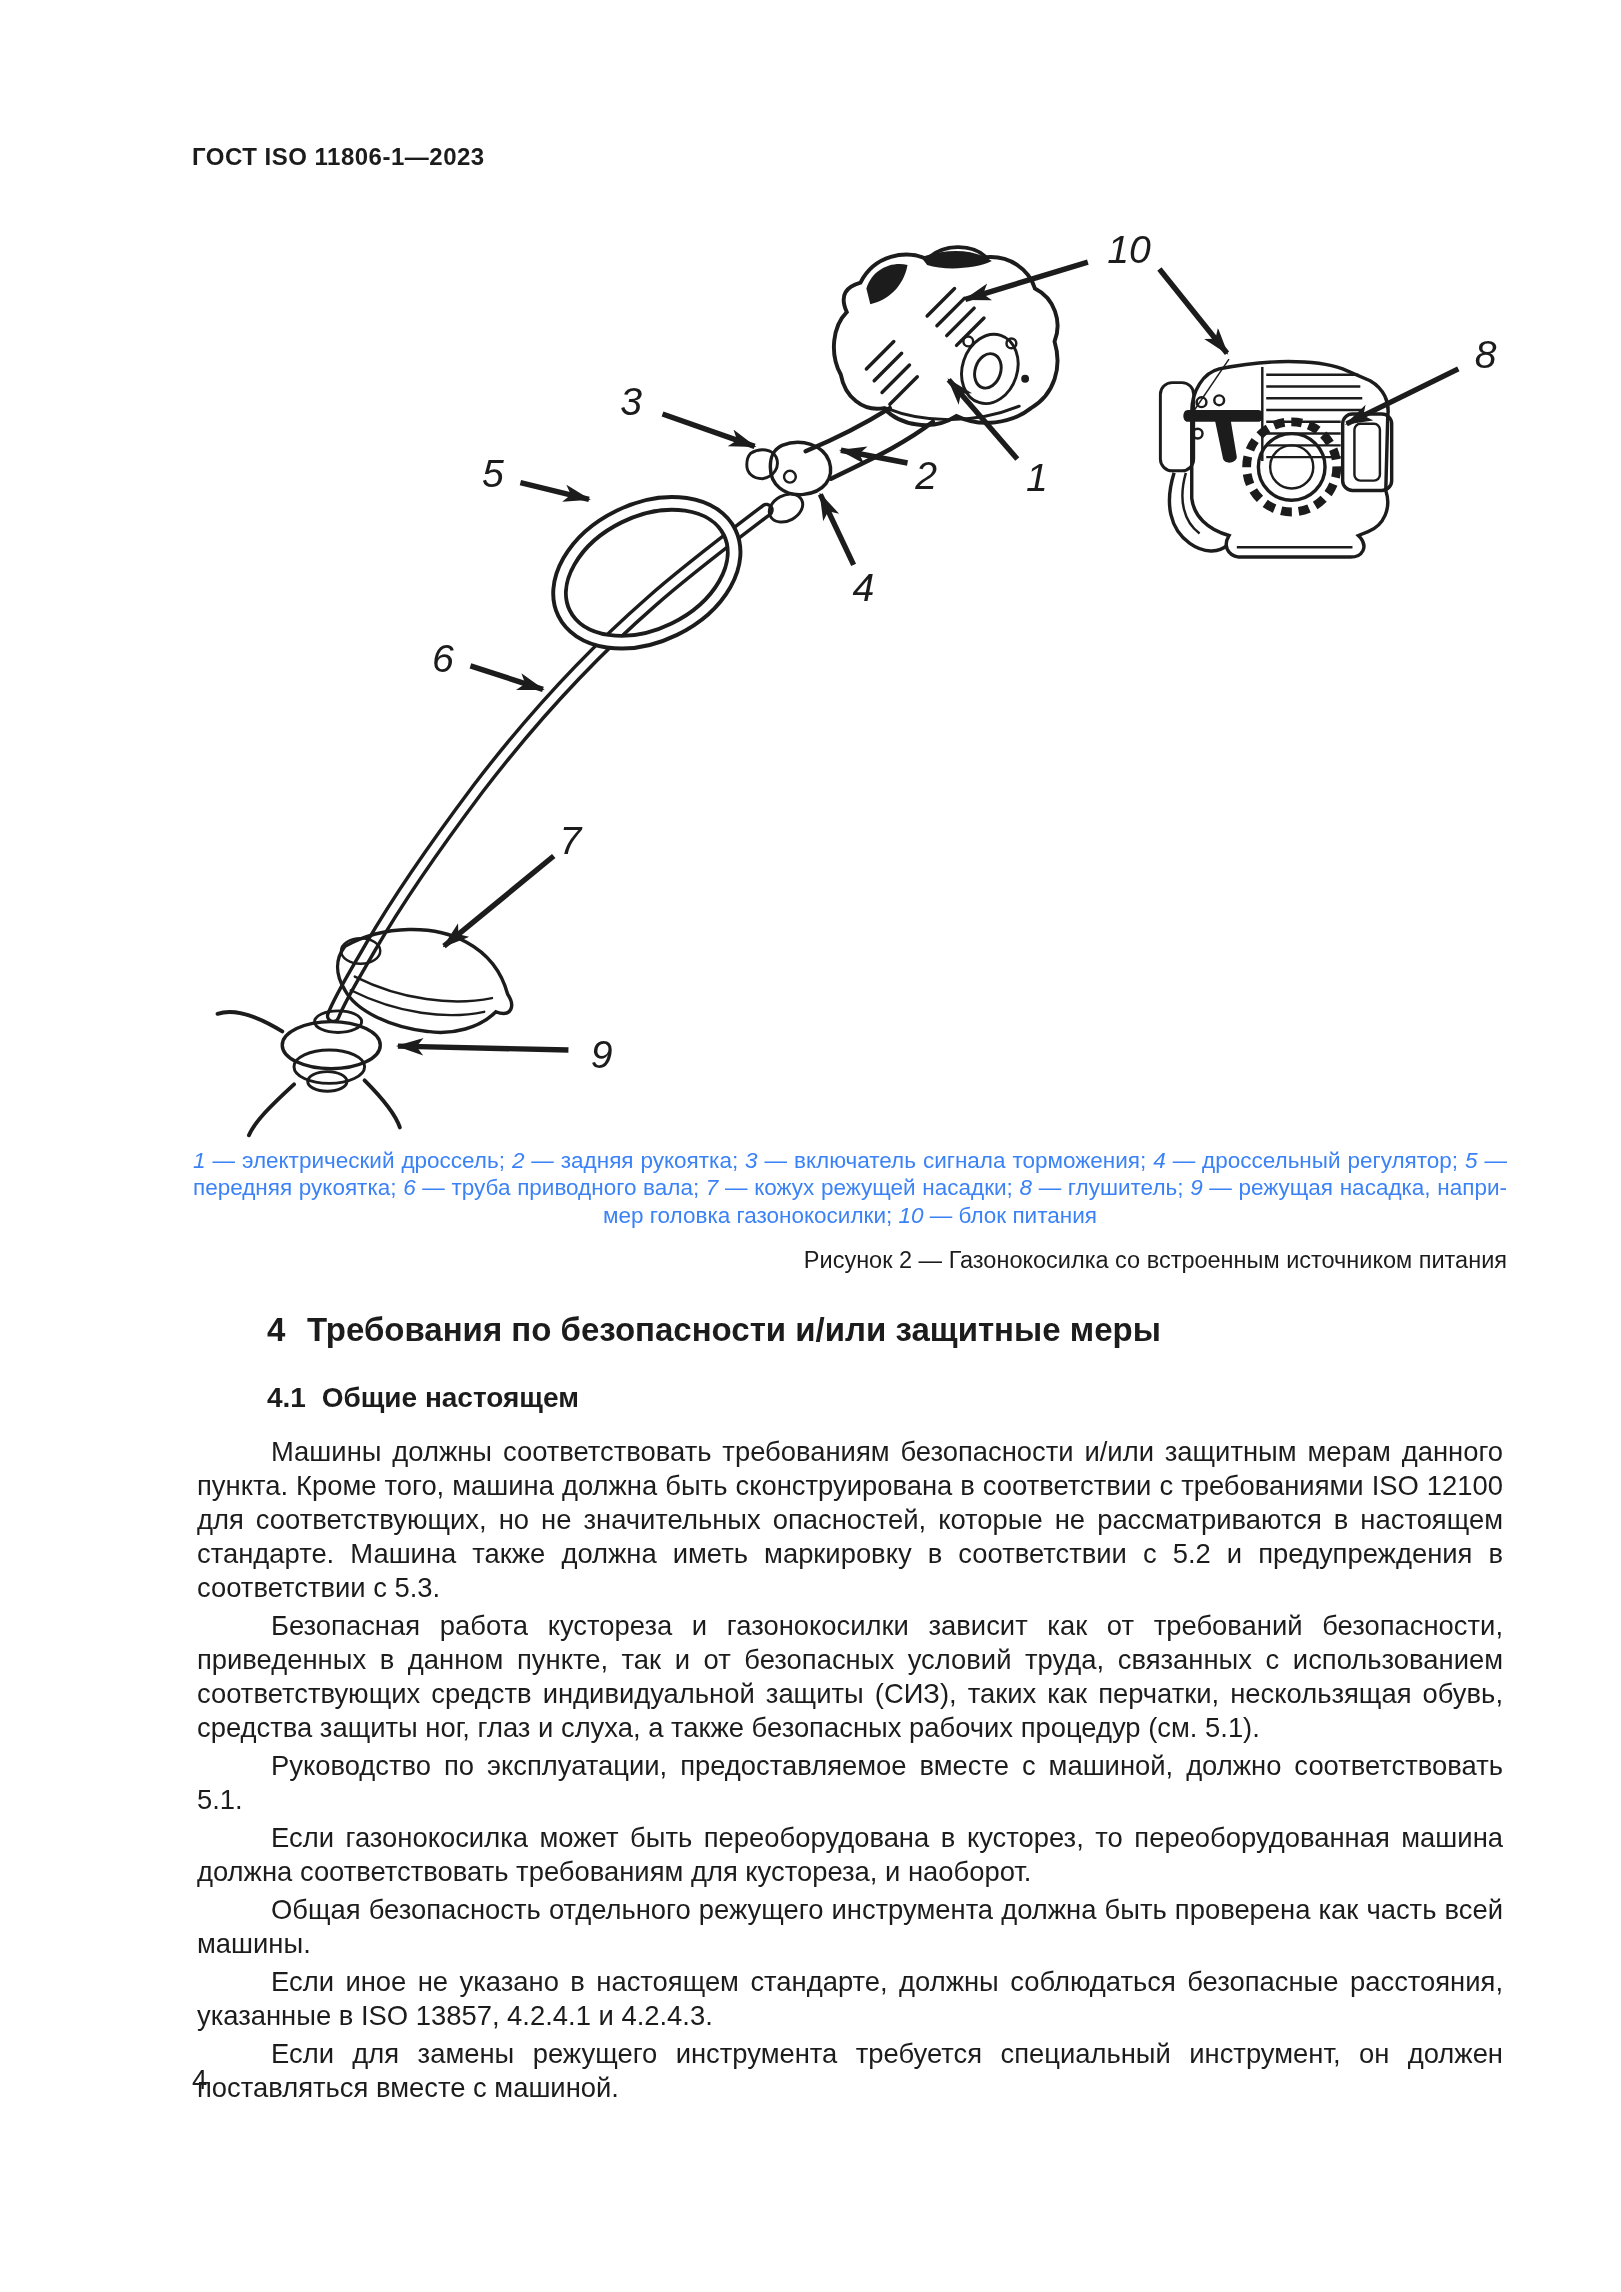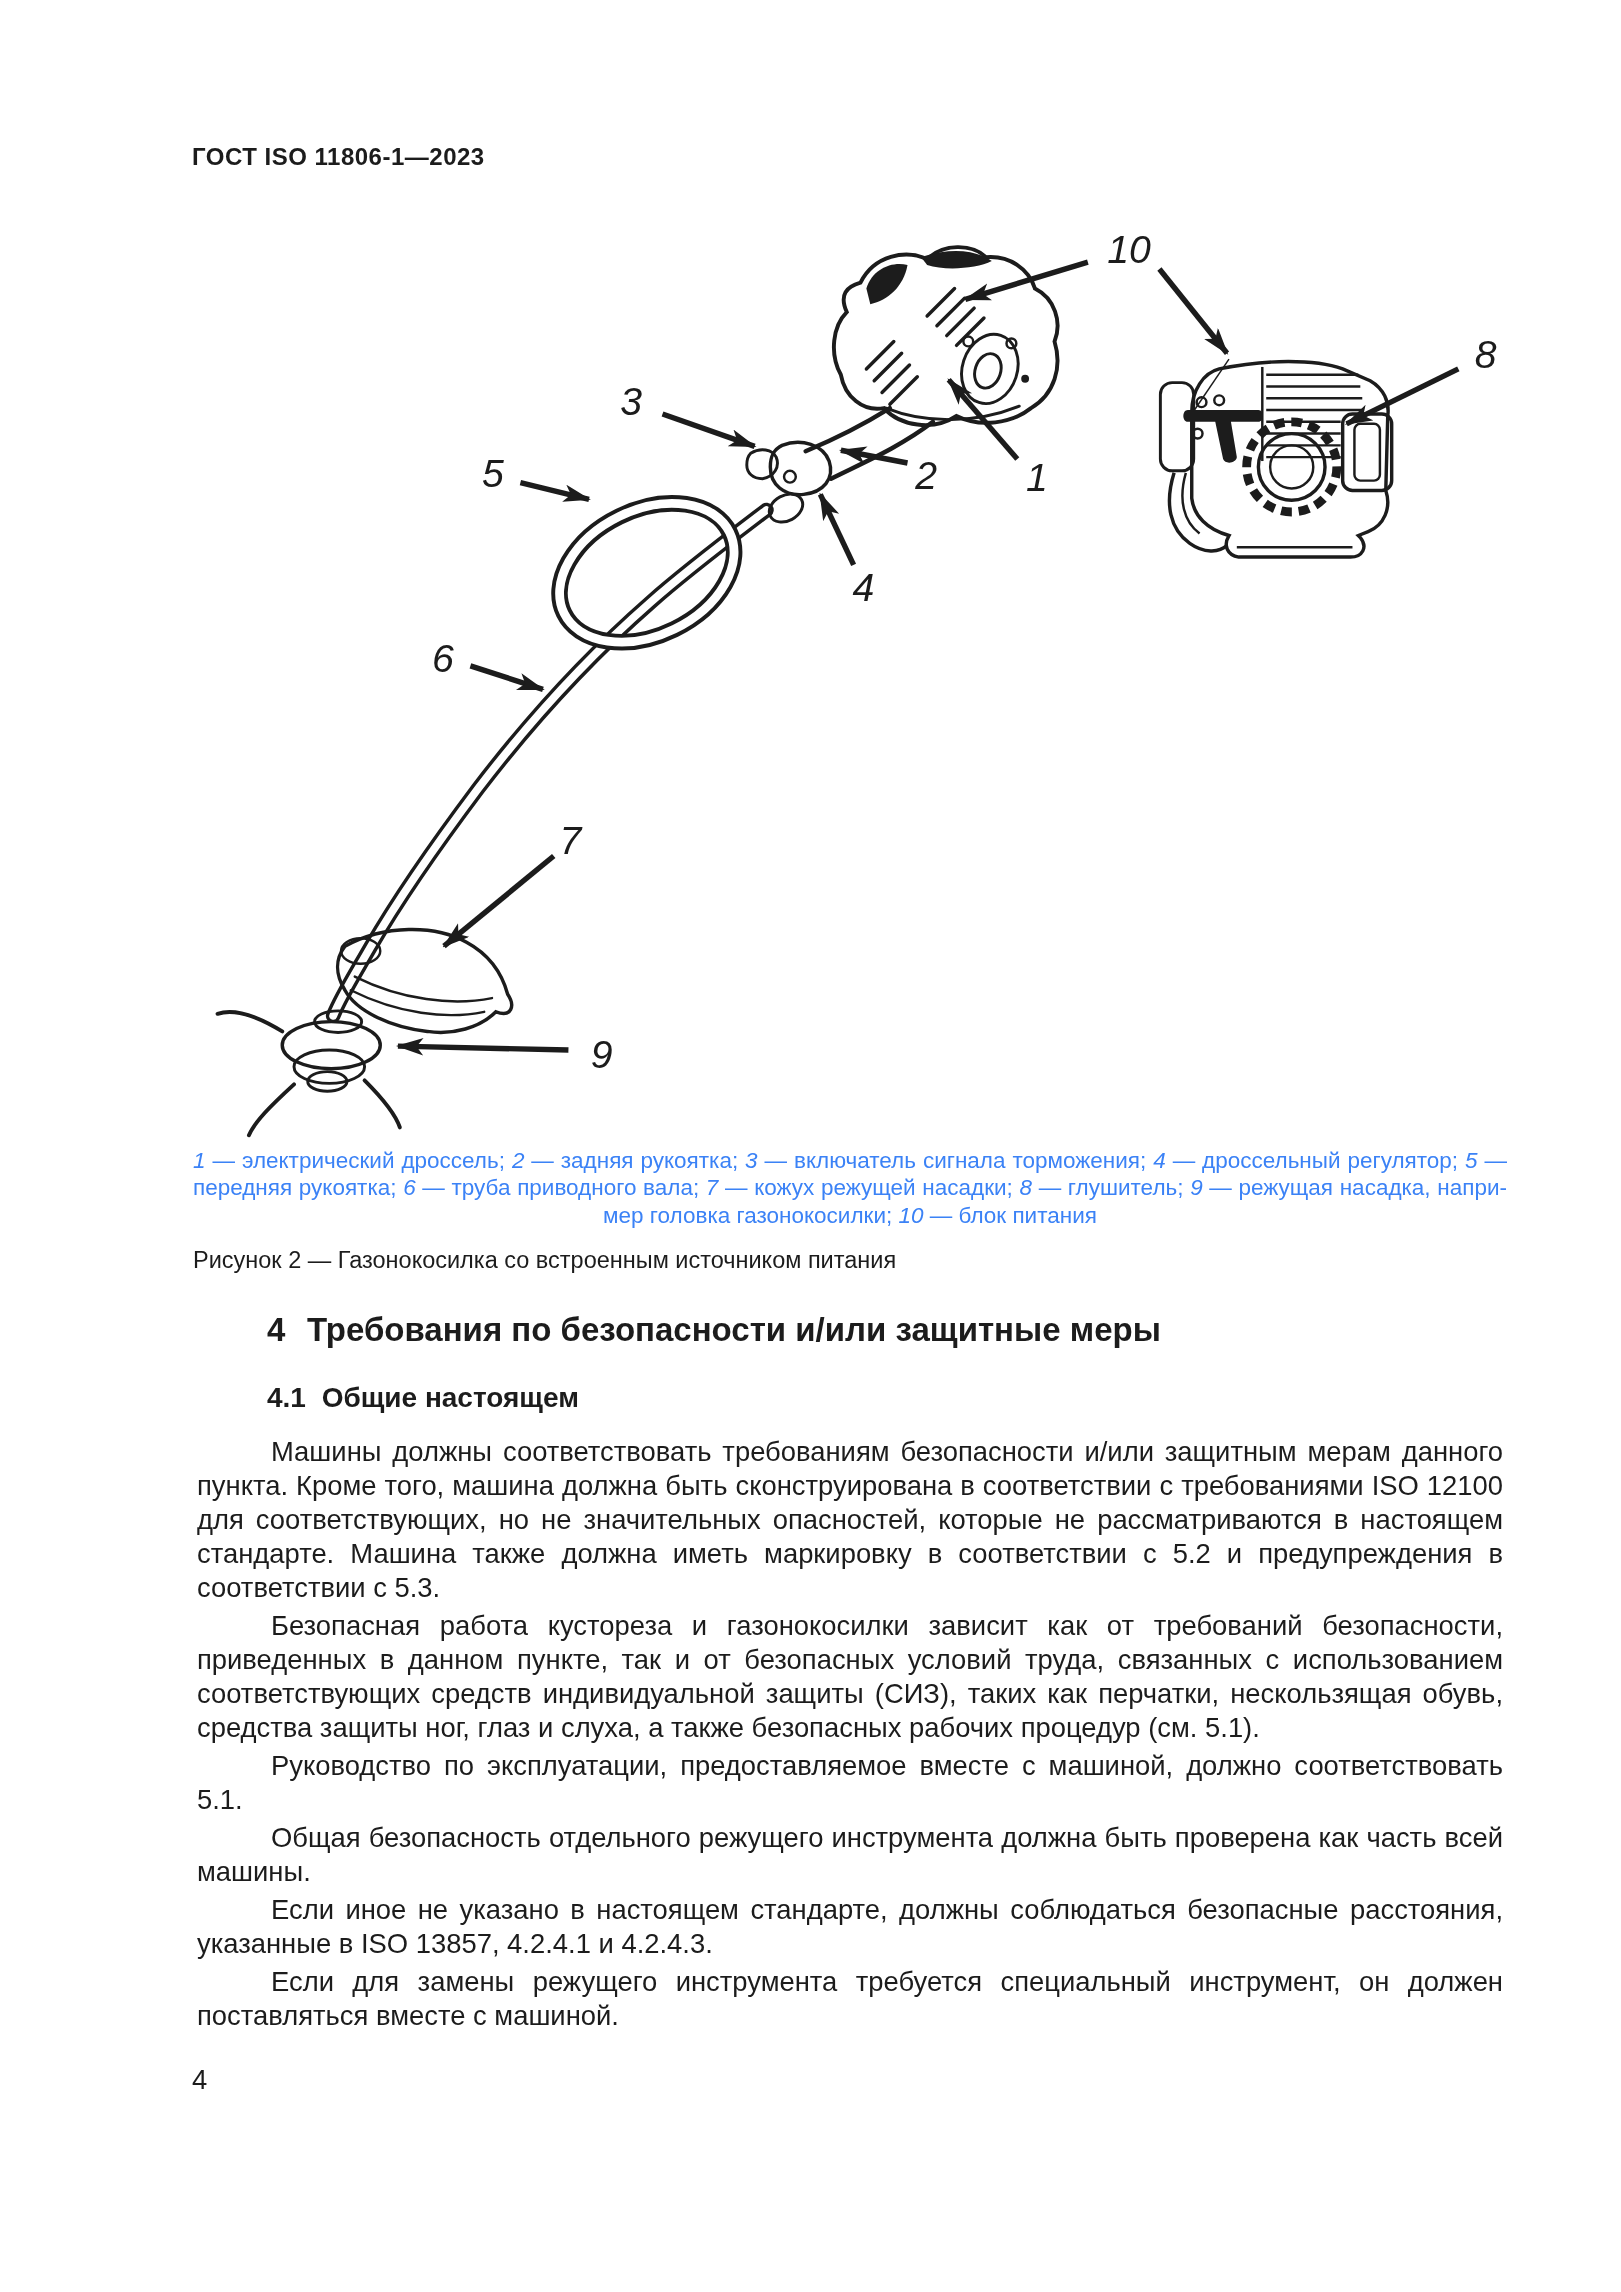--- a/index.html
+++ b/index.html
@@ -15,21 +15,21 @@
   .figure-svg{position:absolute;left:0;top:167px;}
   .legend{
     position:absolute;left:193px;top:1147px;width:1314px;
     font-size:22.5px;line-height:27.4px;
     text-align:justify;text-align-last:center;
     color:#3b82f6;
   }
   .legend i{font-style:italic;}
   .figure-caption{
     position:absolute;left:193px;top:1247px;width:1314px;
-    font-size:23.5px;text-align:left;
+    font-size:23.5px;text-align:right;
   }
   .section-heading{
     position:absolute;left:267px;top:1311px;
     font-size:33px;font-weight:bold;
   }
   .section-heading .sec-num{margin-right:21.6px;}
   .subsection-heading{
     position:absolute;left:267px;top:1382px;
     font-size:28px;font-weight:bold;
   }
@@ -194,19 +194,20 @@
 </div>
 
 <div class="subsection-heading">
   <span class="sub-num">4.1</span><span>Общие настоящем</span>
 </div>
 
 <div class="body-text">
   <p>Машины должны соответствовать требованиям безопасности и/или защитным мерам данного пункта. Кроме того, машина должна быть сконструирована в соответствии с требованиями ISO 12100 для соответствующих, но не значительных опасностей, которые не рассматриваются в настоящем стан­дарте. Машина также должна иметь маркировку в соответствии с 5.2 и предупреждения в соответствии с 5.3.</p>
   <p>Безопасная работа кустореза и газонокосилки зависит как от требований безопасности, приведен­ных в данном пункте, так и от безопасных условий труда, связанных с использованием соответствую­щих средств индивидуальной защиты (СИЗ), таких как перчатки, нескользящая обувь, средства защиты ног, глаз и слуха, а также безопасных рабочих процедур (см. 5.1).</p>
   <p>Руководство по эксплуатации, предоставляемое вместе с машиной, должно соответствовать 5.1.</p>
+  <p>Если газонокосилка может быть переоборудована в кусторез, то переоборудованная машина должна соответствовать требованиям для кустореза, и наоборот.</p>
   <p>Общая безопасность отдельного режущего инструмента должна быть проверена как часть всей машины.</p>
   <p>Если иное не указано в настоящем стандарте, должны соблюдаться безопасные расстояния, ука­занные в ISO 13857, 4.2.4.1 и 4.2.4.3.</p>
   <p>Если для замены режущего инструмента требуется специальный инструмент, он должен постав­ляться вместе с машиной.</p>
 </div>
 
 <div class="page-number">4</div>
 
 
 </body></html>

